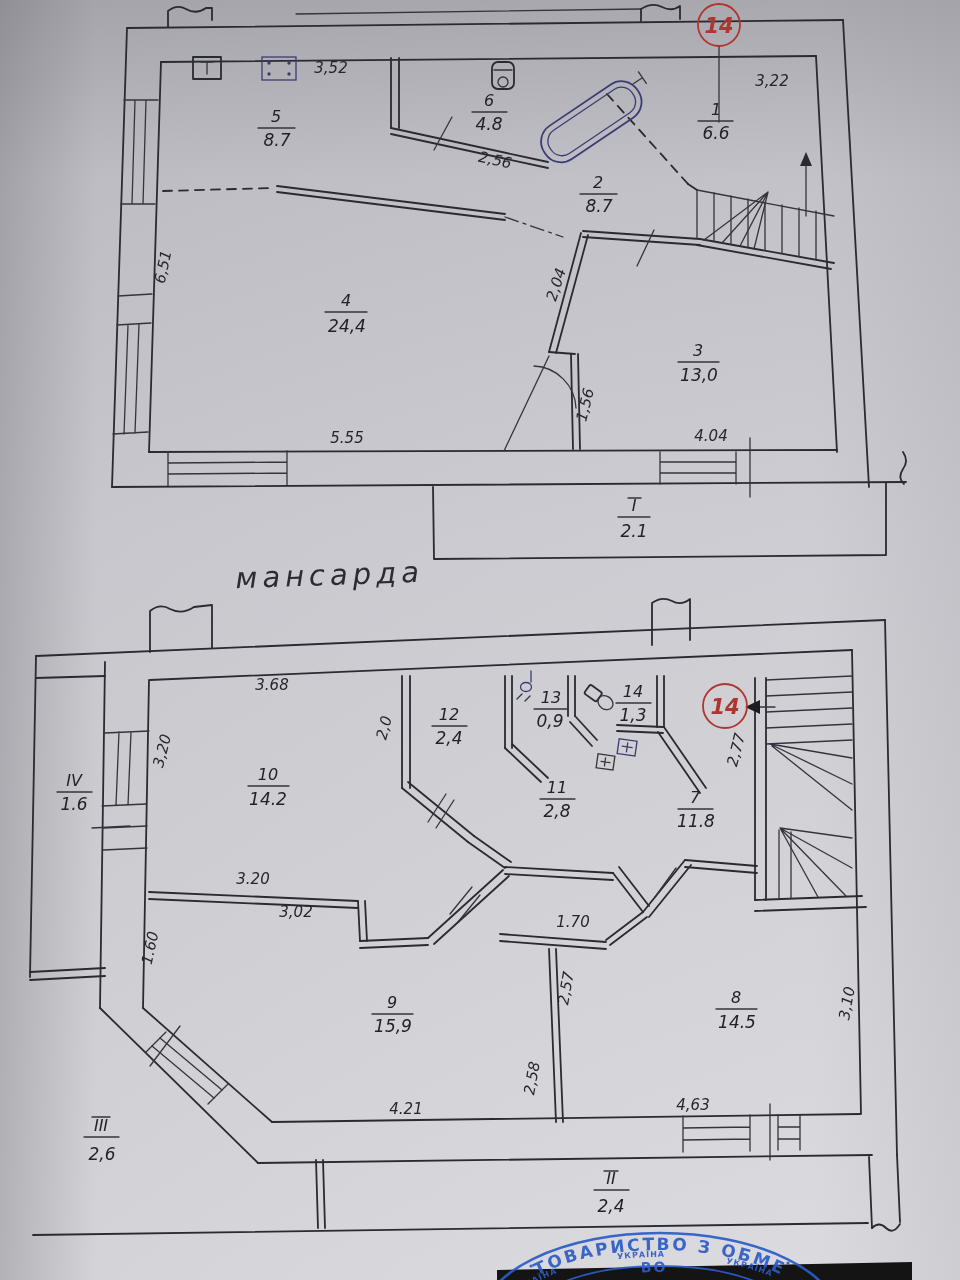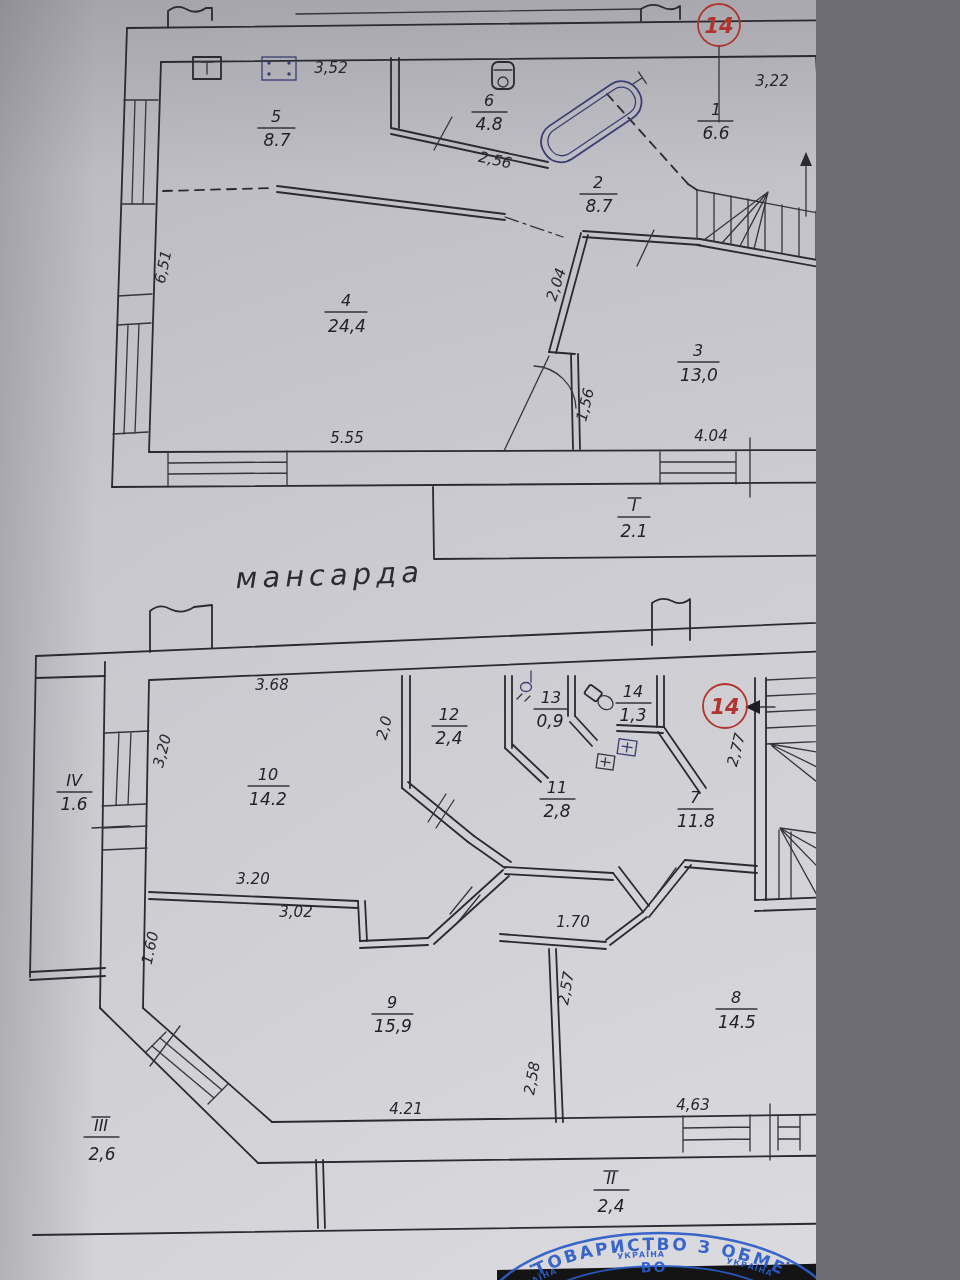--- a/index.html
+++ b/index.html
@@ -1,16 +1,16 @@
 <!DOCTYPE html>
 <html><head>
 <meta charset="utf-8">
 <style>
   html,body{margin:0;padding:0;background:#6e6d73;}
-  .page{width:816px;height:1280px;position:relative;overflow:hidden;}
+  .page{width:960px;height:1280px;position:relative;overflow:hidden;}
   svg{display:block;}
   .w{stroke:#2a2a33;stroke-width:1.8;fill:none;stroke-linecap:round;stroke-linejoin:round;}
   .t{stroke:#34343e;stroke-width:1.3;fill:none;stroke-linecap:round;}
   .dash{stroke-dasharray:9 7;}
   .dashdot{stroke-dasharray:14 5 3 5;}
   .blue{stroke:#3a3d72;}
   .num{font:italic 16px "DejaVu Sans",sans-serif;fill:#22222b;}
   .area{font:italic 17px "DejaVu Sans",sans-serif;fill:#22222b;}
   .dim{font:italic 15px "DejaVu Sans",sans-serif;fill:#26262f;}
   .caption{font:italic 29px "DejaVu Sans",sans-serif;fill:#2b2b34;letter-spacing:5px;}

